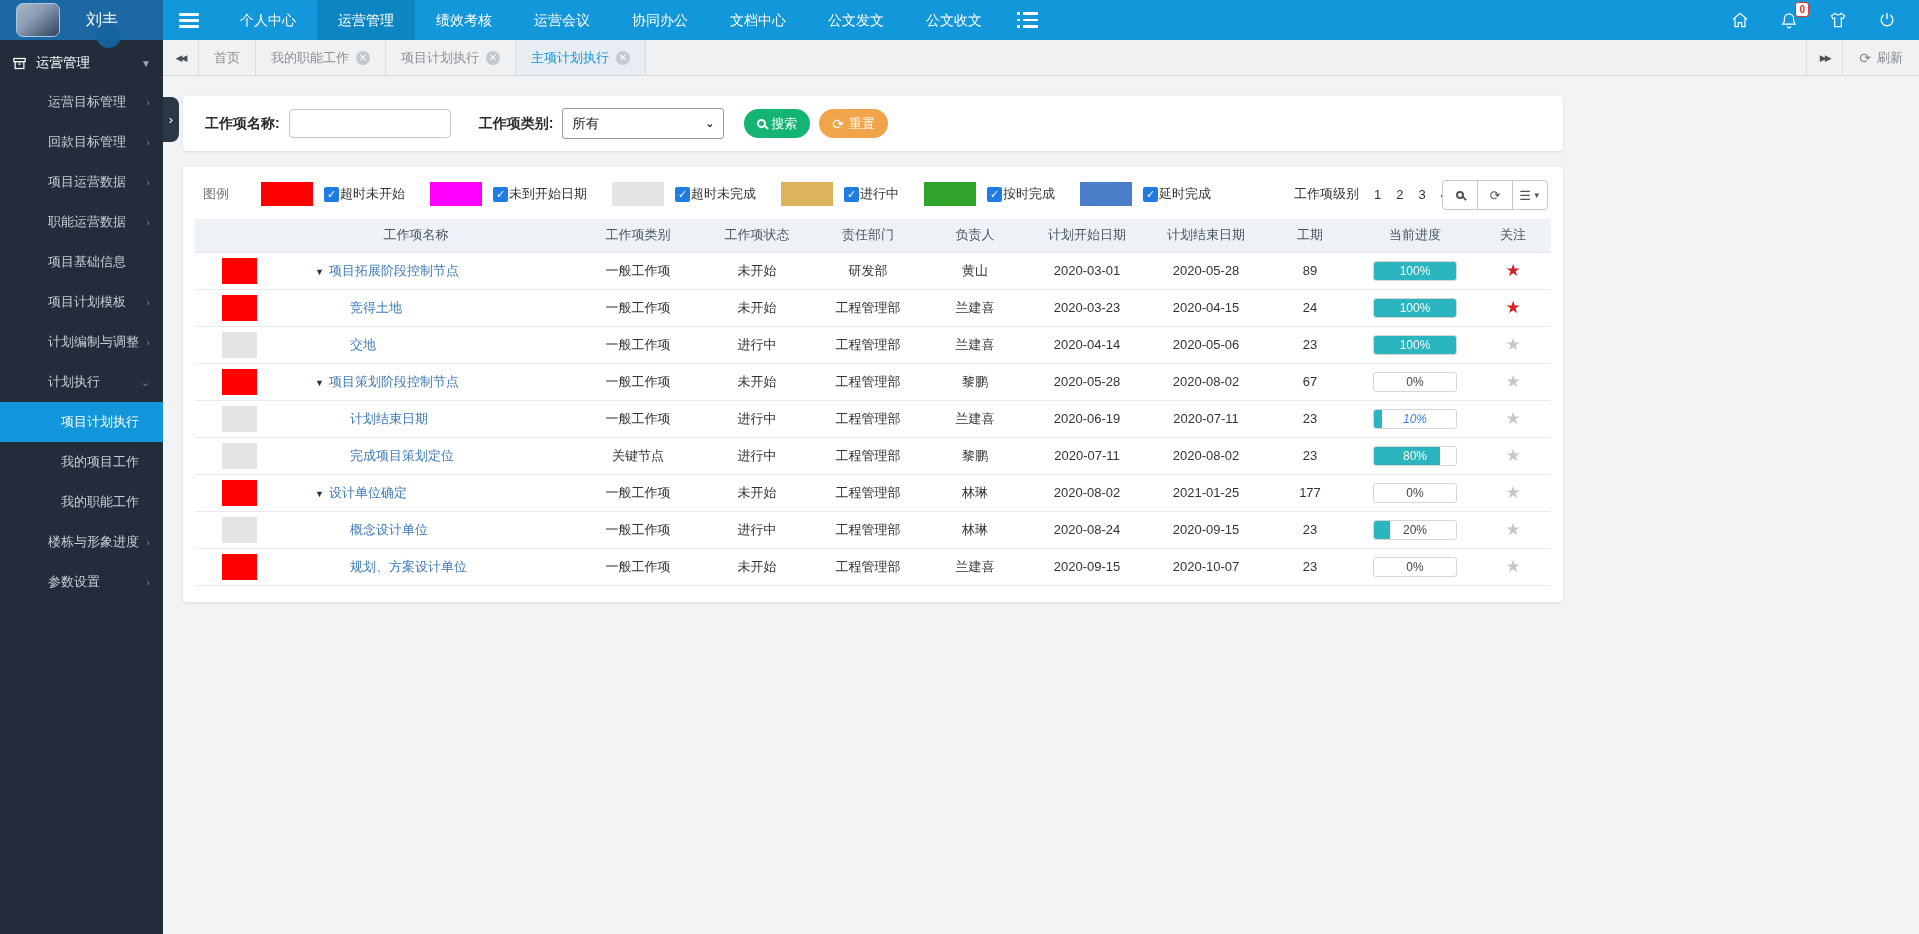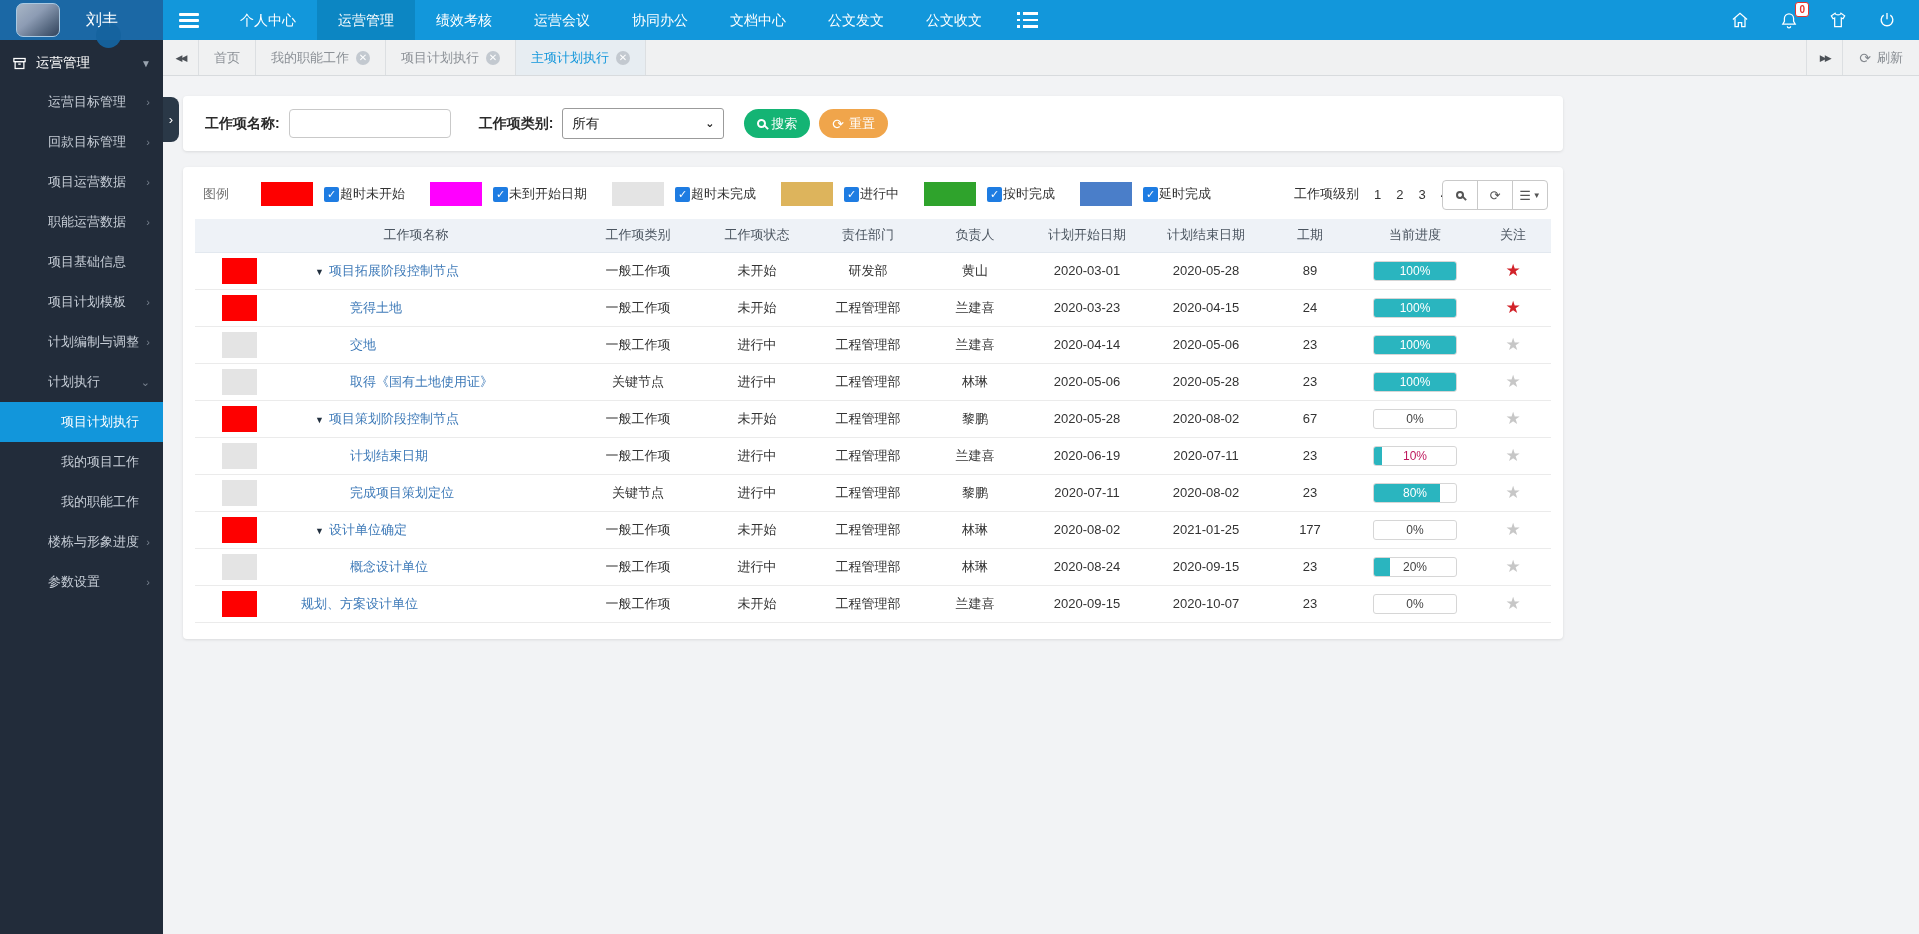--- a/index.html
+++ b/index.html
@@ -374,40 +374,20 @@
                 <td>
                   <div class="progress">
                     <div class="progress-fill" style="width: 100%; background: rgb(42, 181, 191);"></div>
                     <div class="progress-label" style="color: rgb(255, 255, 255);">100%</div>
                   </div>
                 </td>
                 <td><span class="star">★</span></td>
               </tr>
               <tr>
                 <td>
-                  <div class="swatch" style="background: rgb(228, 228, 228);"></div>
-                </td>
-                <td class="name-cell" style="padding-left: 93px;"><span class="name-link">取得《国有土地使用证》</span></td>
-                <td>关键节点</td>
-                <td>进行中</td>
-                <td>工程管理部</td>
-                <td>林琳</td>
-                <td>2020-05-06</td>
-                <td>2020-05-28</td>
-                <td>23</td>
-                <td>
-                  <div class="progress">
-                    <div class="progress-fill" style="width: 100%; background: rgb(42, 181, 191);"></div>
-                    <div class="progress-label" style="color: rgb(255, 255, 255);">100%</div>
-                  </div>
-                </td>
-                <td><span class="star">★</span></td>
-              </tr>
-              <tr>
-                <td>
                   <div class="swatch" style="background: rgb(254, 0, 0);"></div>
                 </td>
                 <td class="name-cell" style="padding-left: 58px;"><span class="caret">▼</span><span class="name-link">项目策划阶段控制节点</span></td>
                 <td>一般工作项</td>
                 <td>未开始</td>
                 <td>工程管理部</td>
                 <td>黎鹏</td>
                 <td>2020-05-28</td>
                 <td>2020-08-02</td>
                 <td>67</td>
@@ -427,21 +407,21 @@
                 <td>一般工作项</td>
                 <td>进行中</td>
                 <td>工程管理部</td>
                 <td>兰建喜</td>
                 <td>2020-06-19</td>
                 <td>2020-07-11</td>
                 <td>23</td>
                 <td>
                   <div class="progress">
                     <div class="progress-fill" style="width: 10%; background: rgb(42, 181, 191);"></div>
-                    <div class="progress-label" style="color: #be185d;">10%</div>
+                    <div class="progress-label" style="color: #3b82f6; font-style: italic;">10%</div>
                   </div>
                 </td>
                 <td><span class="star">★</span></td>
               </tr>
               <tr>
                 <td>
                   <div class="swatch" style="background: rgb(228, 228, 228);"></div>
                 </td>
                 <td class="name-cell" style="padding-left: 93px;"><span class="name-link">完成项目策划定位</span></td>
                 <td>关键节点</td>
@@ -496,21 +476,21 @@
                     <div class="progress-fill" style="width: 20%; background: rgb(42, 181, 191);"></div>
                     <div class="progress-label" style="color: rgb(68, 68, 68);">20%</div>
                   </div>
                 </td>
                 <td><span class="star">★</span></td>
               </tr>
               <tr>
                 <td>
                   <div class="swatch" style="background: rgb(254, 0, 0);"></div>
                 </td>
-                <td class="name-cell" style="padding-left: 44px;"><span class="name-link">规划、方案设计单位</span></td>
+                <td class="name-cell" style="padding-left: 93px;"><span class="name-link">规划、方案设计单位</span></td>
                 <td>一般工作项</td>
                 <td>未开始</td>
                 <td>工程管理部</td>
                 <td>兰建喜</td>
                 <td>2020-09-15</td>
                 <td>2020-10-07</td>
                 <td>23</td>
                 <td>
                   <div class="progress">
                     <div class="progress-fill" style="width: 0%; background: rgb(42, 181, 191);"></div>

